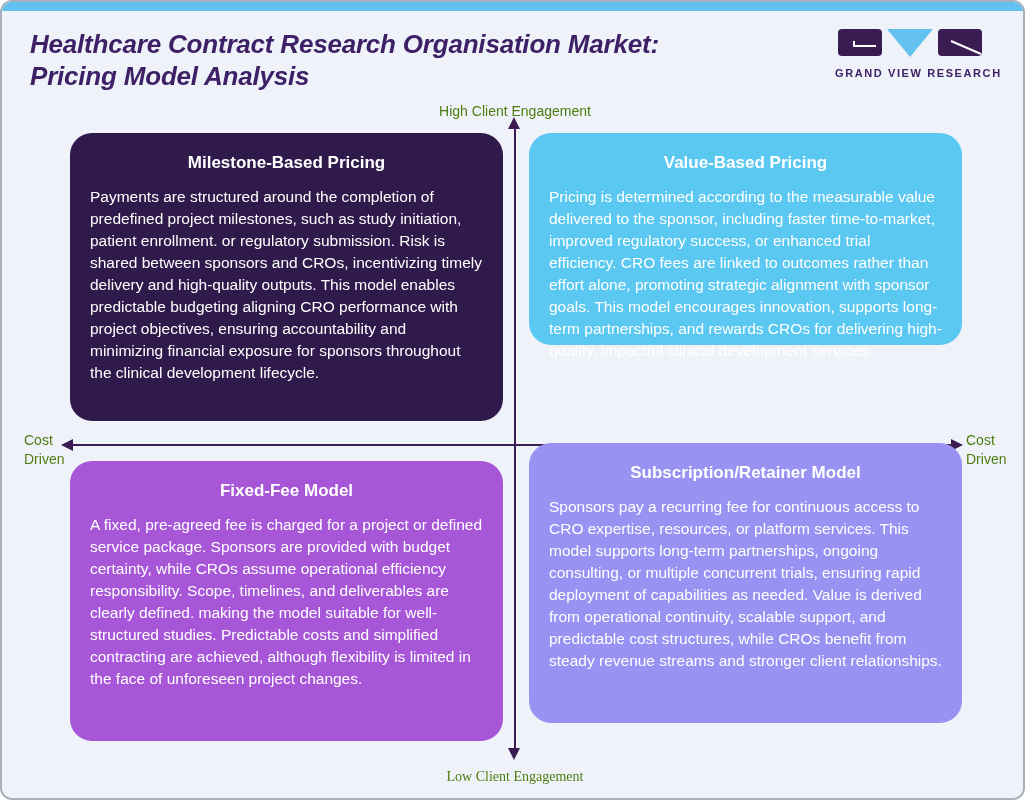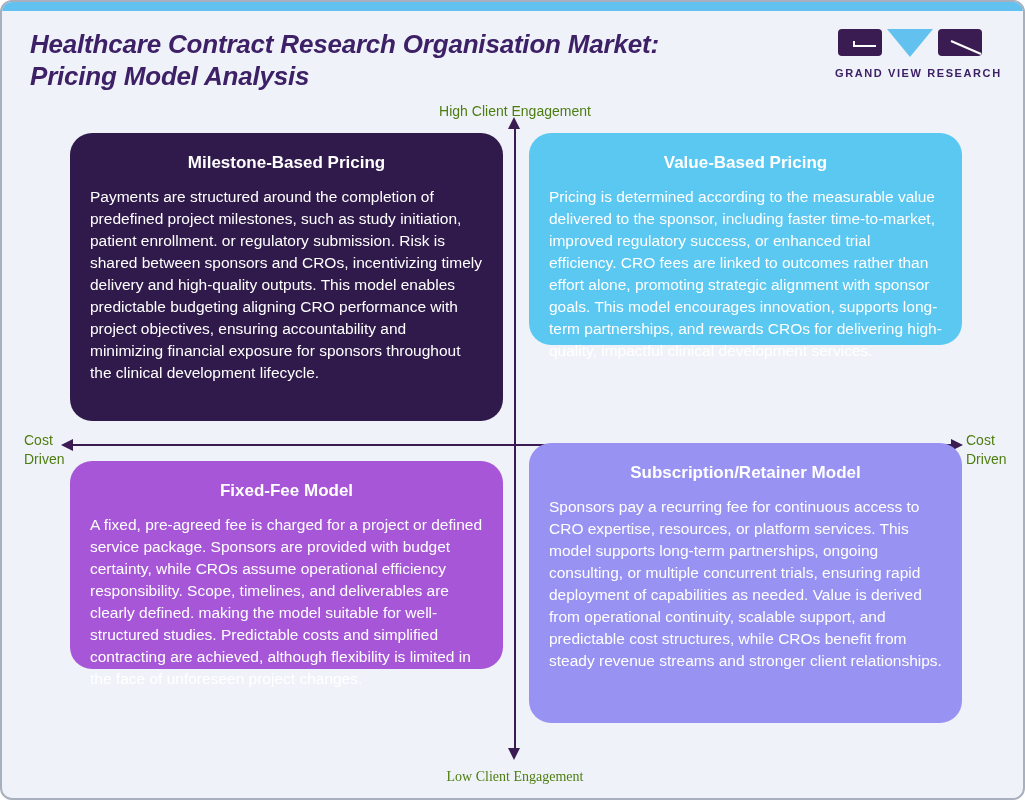--- a/index.html
+++ b/index.html
@@ -61,21 +61,21 @@
   }
   .q-title {
     text-align:center; font-size:17px; font-weight:bold;
     margin:7px 0 13px 0;
   }
   .q-body {
     font-size:15.5px; line-height:1.42; margin:0;
   }
   .q-tl { left:68px;  top:131px; height:288px; background:#301a4b; }
   .q-tr { left:527px; top:131px; height:212px; background:#5bc8f2; }
-  .q-bl { left:68px;  top:459px; height:208px; background:#a756d8; }
+  .q-bl { left:68px;  top:459px; height:280px; background:#a756d8; }
   .q-br { left:527px; top:441px; height:280px; background:#9892f3; }
 </style>
 </head>
 <body>
 
 <div class="frame">
   <div class="topbar"></div>
 
   <div class="title">
     <div>Healthcare Contract Research Organisation Market:</div>

